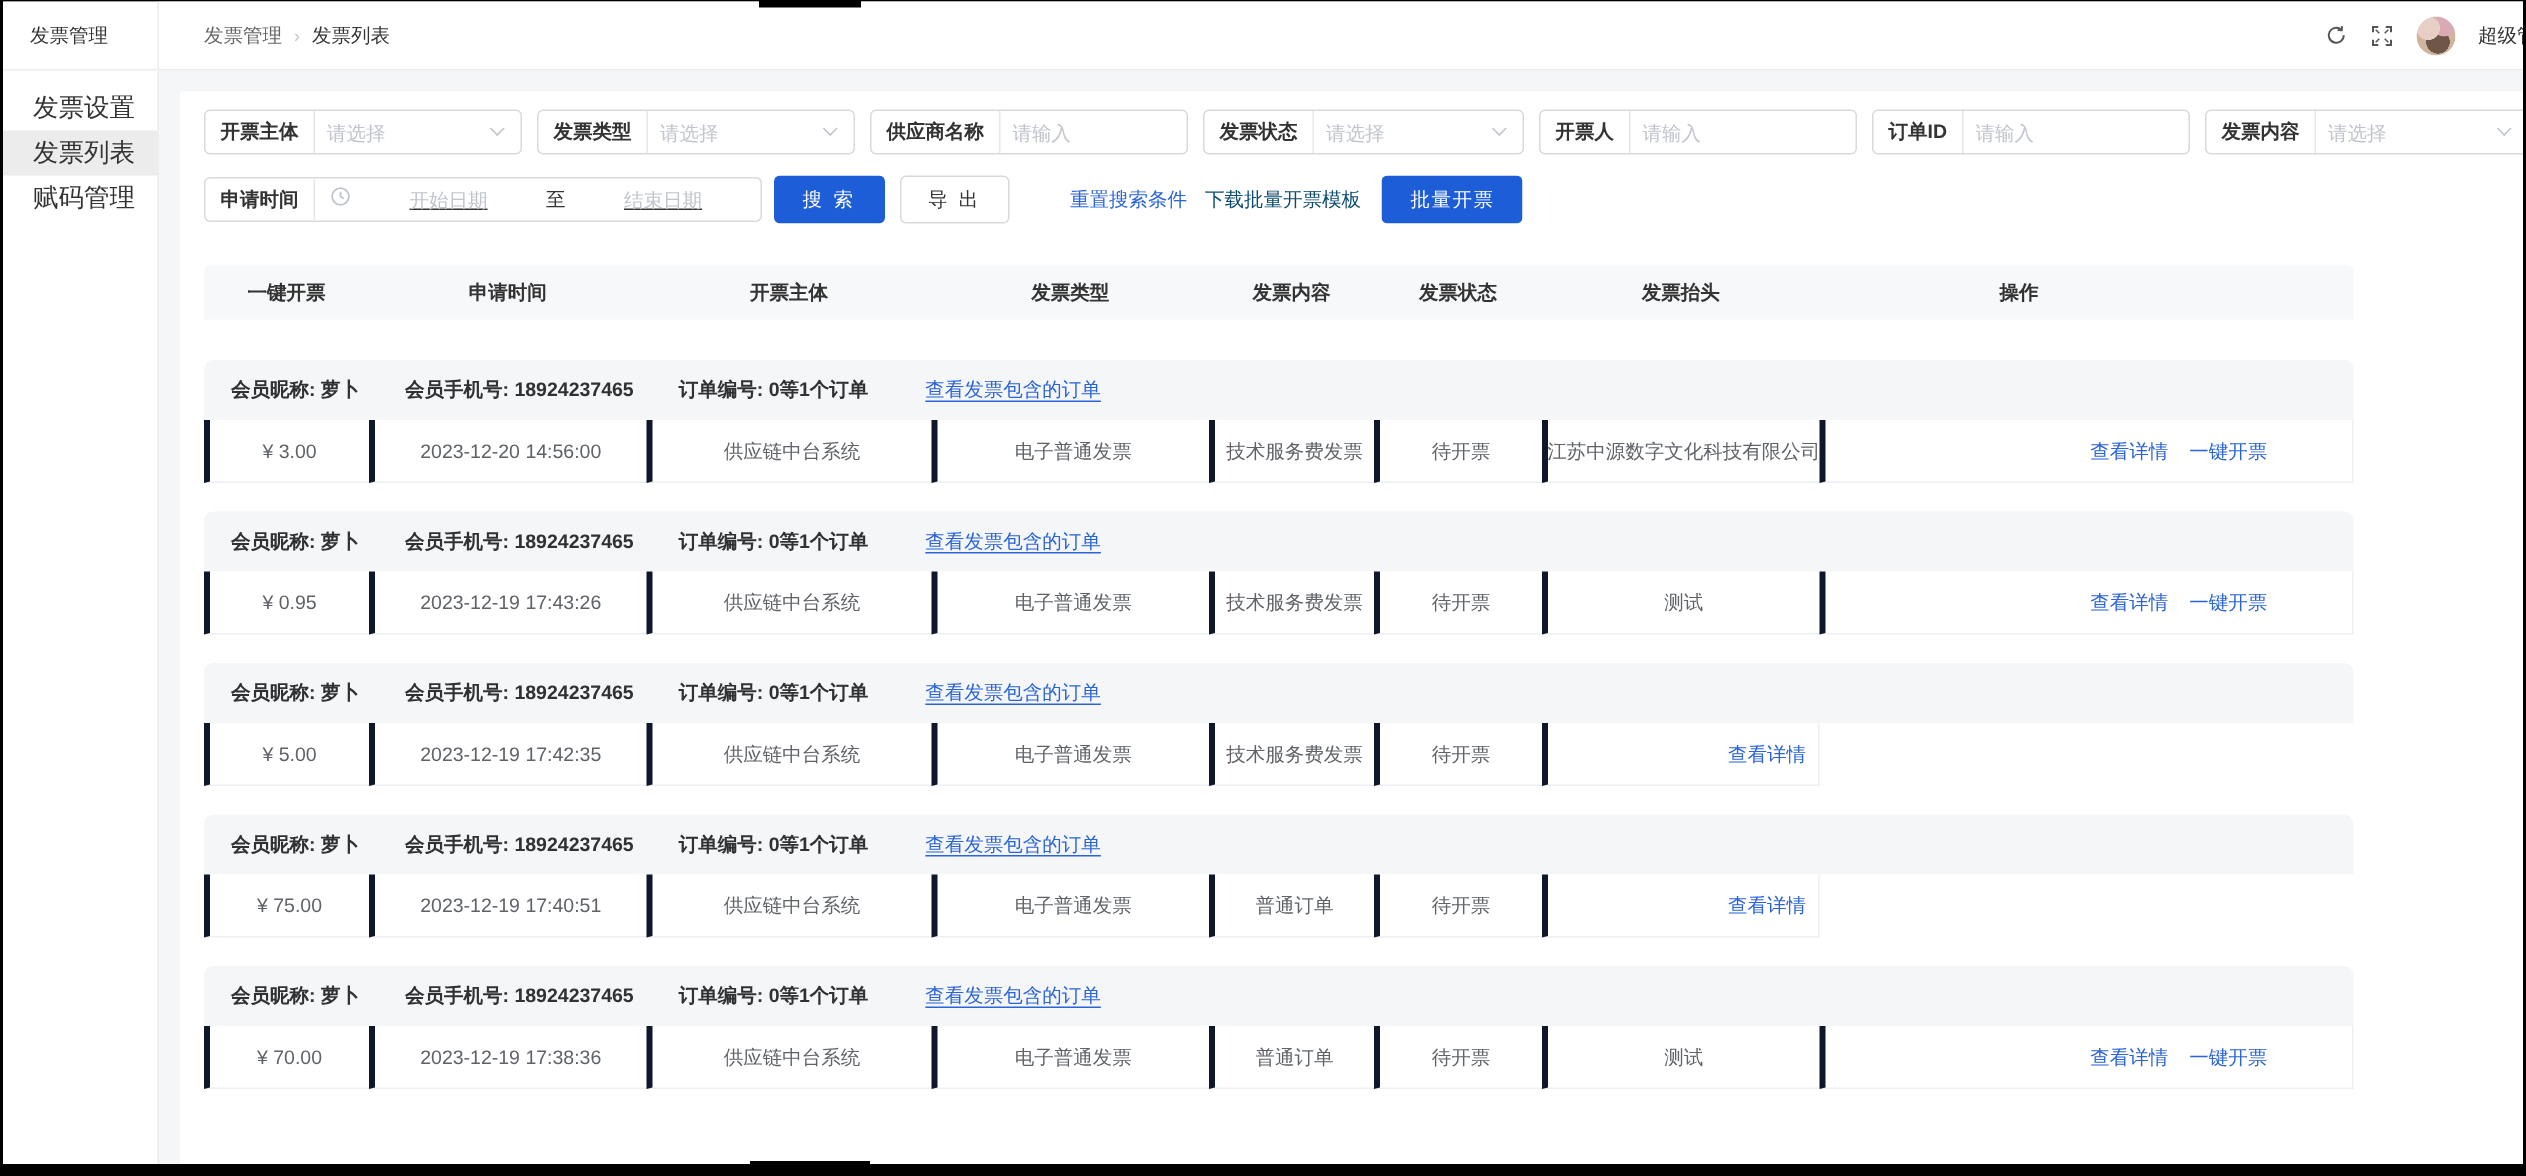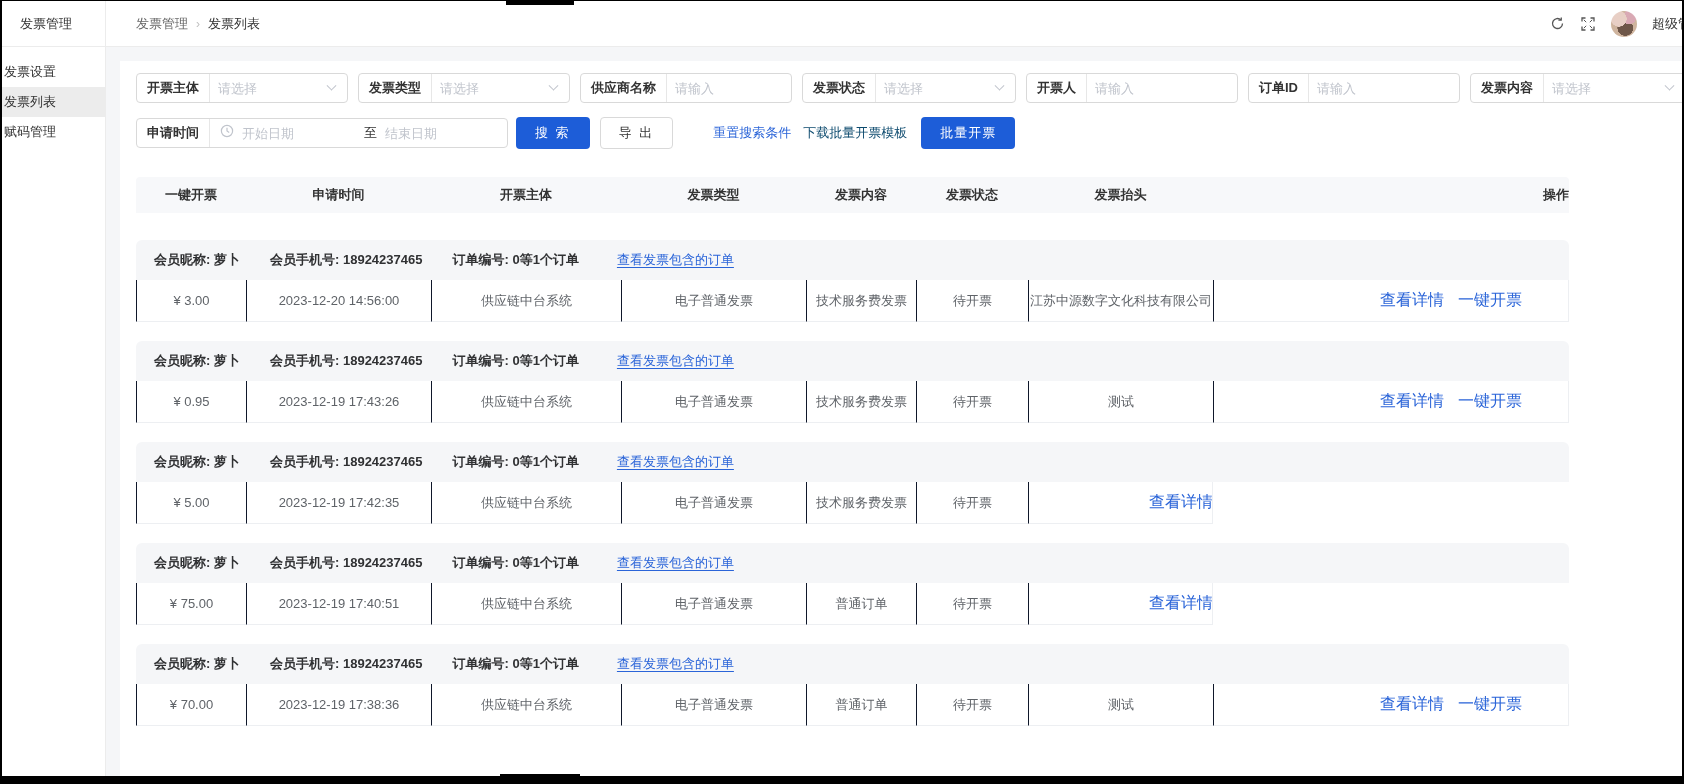--- a/index.html
+++ b/index.html
@@ -13,21 +13,21 @@
     position:absolute; left:2px; right:2px; top:1px; bottom:8px;
     background:#fff; overflow:hidden; display:flex;
   }
   .top-tab { position:absolute; top:0; left:506px; width:68px; height:5px; background:#000; z-index:30; }
   .bottom-tab { position:absolute; bottom:0; left:500px; width:80px; height:10px; background:#000; z-index:30; }
 
   
   .sidebar { width:104px; flex-shrink:0; background:#fff; border-right:1px solid #ececec; }
   .sidebar-header { height:46px; line-height:46px; padding-left:18px; font-size:13px; color:#333; border-bottom:1px solid #ececec; }
   .sidebar-menu { padding-top:10px; }
-  .sidebar-item { height:30px; line-height:30px; padding-left:2px; font-size:13px; color:#333; cursor:pointer; }
+  .sidebar-item { height:30px; line-height:30px; padding-left:20px; font-size:17px; color:#333; cursor:pointer; }
   .sidebar-item.active { background:#ececec; }
 
   
   .main { flex:1; min-width:0; display:flex; flex-direction:column; background:#f5f6f8; }
   .topbar { height:46px; flex-shrink:0; background:#fff; border-bottom:1px solid #ececec; display:flex; align-items:center; padding:0 0 0 30px; }
   .breadcrumb { font-size:13px; display:flex; align-items:center; gap:8px; }
   .crumb-first { color:#666; }
   .crumb-sep { color:#c0c0c0; font-size:12px; }
   .crumb-last { color:#333; }
   .topbar-right { margin-left:auto; display:flex; align-items:center; gap:15px; }
@@ -47,49 +47,49 @@
   .fbox { display:flex; align-items:center; height:30px; border:1px solid #d9d9d9; border-radius:4px; background:#fff; flex-shrink:0; overflow:hidden; }
   .flabel { padding:0 10px; font-size:13px; font-weight:700; color:#333; white-space:nowrap; }
   .fdiv { width:1px; height:29px; background:#e7e7e7; flex-shrink:0; }
   .fbox input { border:0; outline:0; flex:1; min-width:0; padding:0 8px; font-size:13px; color:#333; background:transparent; }
   .fbox input::placeholder { color:#c0c4cc; }
   .chev { width:7px; height:7px; border-right:1.5px solid #c0c4cc; border-bottom:1.5px solid #c0c4cc; transform:rotate(45deg) translate(-2px,-2px); margin-right:12px; flex-shrink:0; }
 
   .filters-row2 { display:flex; align-items:center; margin-top:14px; }
   .datebox { width:372px; }
   .clock { margin-left:10px; flex-shrink:0; }
-  .datebox input { text-align:left; }
+  .datebox input { text-align:center;text-decoration:underline; }
   .date-sep { font-size:13px; color:#333; flex-shrink:0; }
   .btn { height:32px; border-radius:4px; font-size:13px; cursor:pointer; display:inline-flex; align-items:center; justify-content:center; border:1px solid transparent; letter-spacing:2px; }
   .btn-primary { color:#fff; padding:0 18px; }
   .btn-default { background:#fff; border-color:#d9d9d9; color:#333; padding:0 18px; }
   .btn-search { margin-left:8px; }
   .btn-export { margin-left:10px; }
   .txt-link { font-size:13px; cursor:pointer; text-decoration:none; white-space:nowrap; }
   .link-reset { margin-left:40px; }
   .link-template { margin-left:12px; }
   .btn-batch { margin-left:14px; letter-spacing:1px; }
 
   
   .cols { display:grid; grid-template-columns:110px 185px 190px 185px 110px 112px 185px 356px; width:1433px; }
   .thead { margin-top:28px; background:#f7f8fa; border-radius:4px 4px 0 0; height:36px; align-items:center; }
   .thead .th { text-align:center; font-size:13px; font-weight:700; color:#333; }
-  .ops-head-inner { display:block; width:236px; margin-left:120px; text-align:right;font-family:Liberation Serif, serif; }
+  .ops-head-inner { display:block; width:236px; margin-left:120px; text-align:left;font-family:Liberation Serif, serif; }
 
   .group { margin-top:19px; width:1433px;text-align:right; }
   .group:first-of-type { margin-top:27px; }
   .group-header { background:#f5f6f8; border-radius:6px 6px 0 0; height:40px; display:flex; align-items:center; padding-left:18px; font-size:13px; color:#303133; }
   .gh-pair { font-weight:700; margin-right:30px; white-space:nowrap; }
   .gh-link { font-weight:400; margin-left:8px; text-decoration:underline; text-underline-offset:3px; cursor:pointer; white-space:nowrap; }
   .grow { background:#fff; }
-  .cell { height:42px; display:flex; align-items:center; justify-content:center; font-size:13px; color:#5f6368; border-left:1px solid #0f172a; border-bottom:1px solid #edeff2; overflow:hidden; white-space:nowrap; }
+  .cell { height:42px; display:flex; align-items:center; justify-content:center; font-size:13px; color:#5f6368; border-left:4px solid #0f172a; border-bottom:1px solid #edeff2; overflow:hidden; white-space:nowrap; }
   .cell:last-child { border-right:1px solid #edeff2; }
   .cell.ops { justify-content:flex-start; }
   .ops-inner { width:236px; margin-left:120px; display:flex; justify-content:center; gap:14px; }
-  .ops-inner a { font-size:16px; cursor:pointer; text-decoration:none; white-space:nowrap; }
+  .ops-inner a { font-size:13px; cursor:pointer; text-decoration:none; white-space:nowrap; }
 </style>
 </head>
 <body>
 
 <div class="app">
 
   <aside class="sidebar">
     <div class="sidebar-header">发票管理</div>
     <nav class="sidebar-menu">
         <div class="sidebar-item">发票设置</div>

